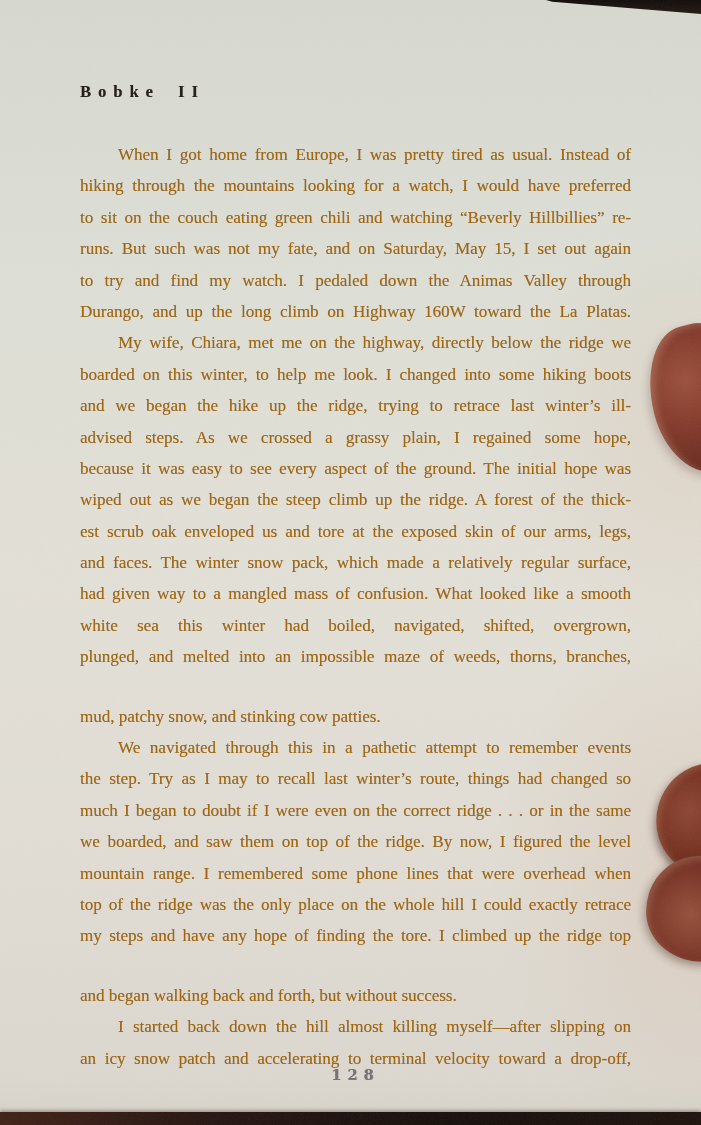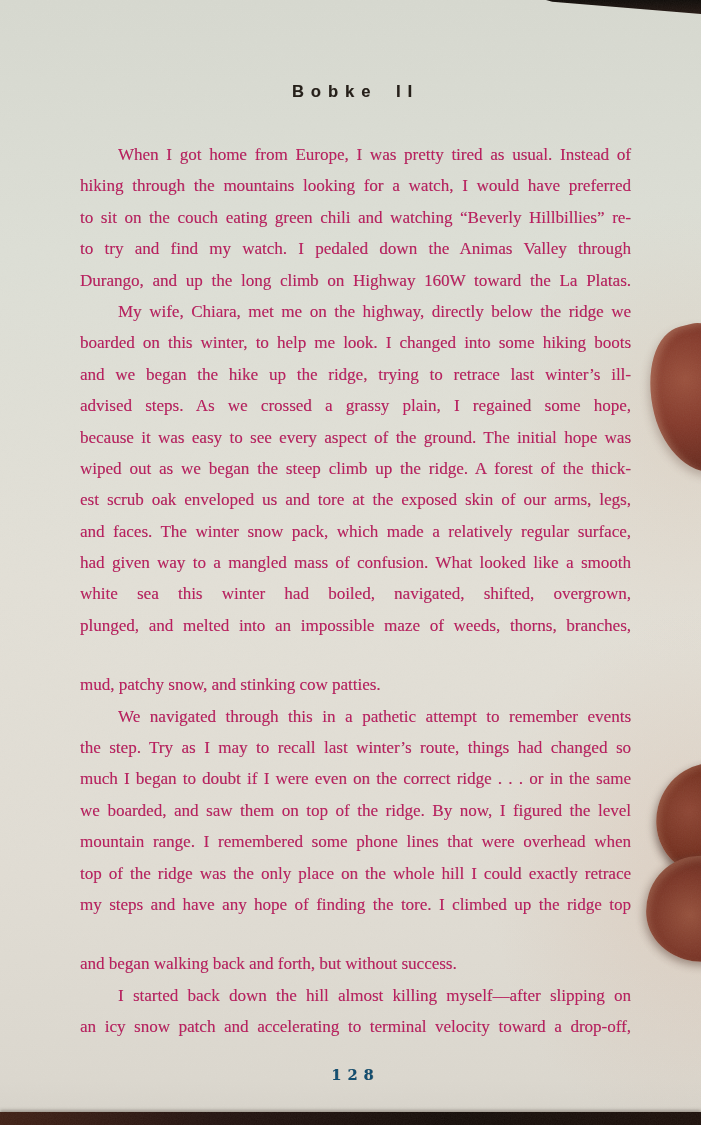--- a/index.html
+++ b/index.html
@@ -10,43 +10,42 @@
   }
   
   .warm-tint{
     position:absolute;inset:0;pointer-events:none;
     background:
       radial-gradient(260px 320px at 98% 38%, rgba(214,176,152,0.22), rgba(214,176,152,0) 70%),
       radial-gradient(300px 380px at 100% 78%, rgba(210,168,144,0.26), rgba(210,168,144,0) 70%);
   }
   .running-head{
     position:absolute;left:80px;width:551px;top:82px;
-    text-align:center;
-    font-family:Liberation Sans, sans-serif;font-weight:bold;
+    font-family:Liberation Serif, serif;font-weight:bold;
     font-size:16.5px;letter-spacing:7px;word-spacing:7px;
     color:#201a14;text-shadow:0.4px 0.4px 0.6px rgba(32,26,20,0.4);
   }
   .body-text{
     position:absolute;left:80px;top:139px;width:551px;
-    font-size:17px;line-height:31.4px;color:#be185d;
+    font-size:17px;line-height:31.4px;color:#a16207;
     text-shadow:0.3px 0.3px 0.6px rgba(51,43,35,0.32);
   }
   .para{margin:0;}
   .line{
     height:31.4px;white-space:nowrap;
     text-align:justify;text-align-last:justify;
   }
   .line.indent{text-indent:38px;}
   .line.last{text-align-last:left;margin-top:28px;}
   .page-number{
     position:absolute;left:80px;width:551px;top:1066px;
     text-align:center;
     font-family:"DejaVu Serif",serif;font-weight:bold;
     font-size:14.5px;letter-spacing:6px;
-    color:#0c4a6e;text-shadow:0.4px 0.4px 0.6px rgba(32,26,20,0.4);
+    color:#737373;text-shadow:0.4px 0.4px 0.6px rgba(32,26,20,0.4);
   }
   
   .edge-top{
     position:absolute;top:0;right:0;width:155px;height:14px;
     background:linear-gradient(180deg,#0f0b08,#241712);
     clip-path:polygon(0 0,100% 0,100% 100%,4% 12%);
   }
   .edge-bottom{
     position:absolute;bottom:0;left:0;width:701px;height:13px;
     background:linear-gradient(90deg,#402015 0%,#241310 30%,#150d09 65%,#1d100b 100%);
@@ -82,20 +81,21 @@
 
 <div class="warm-tint"></div>
 
 <div class="running-head">Bobke II</div>
 
 <div class="body-text" id="body-text">
     <div class="para">
       <div class="line indent">When I got home from Europe, I was pretty tired as usual. Instead of</div>
       <div class="line">hiking through the mountains looking for a watch, I would have preferred</div>
       <div class="line">to sit on the couch eating green chili and watching “Beverly Hillbillies” re-</div>
+      <div class="line">runs. But such was not my fate, and on Saturday, May 15, I set out again</div>
       <div class="line">to try and find my watch. I pedaled down the Animas Valley through</div>
       <div class="line">Durango, and up the long climb on Highway 160W toward the La Platas.</div>
     </div>
     <div class="para">
       <div class="line indent">My wife, Chiara, met me on the highway, directly below the ridge we</div>
       <div class="line">boarded on this winter, to help me look. I changed into some hiking boots</div>
       <div class="line">and we began the hike up the ridge, trying to retrace last winter’s ill-</div>
       <div class="line">advised steps. As we crossed a grassy plain, I regained some hope,</div>
       <div class="line">because it was easy to see every aspect of the ground. The initial hope was</div>
       <div class="line">wiped out as we began the steep climb up the ridge. A forest of the thick-</div>

